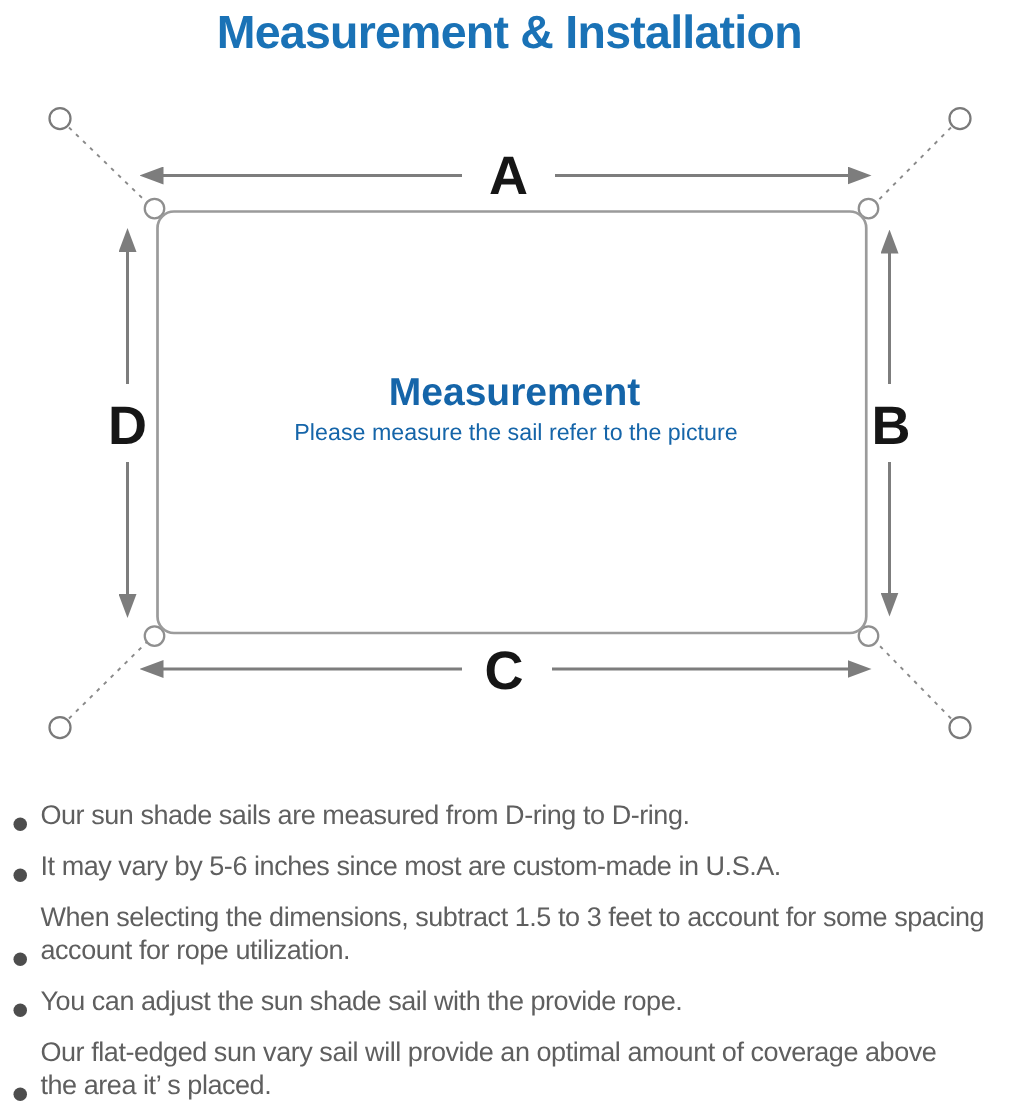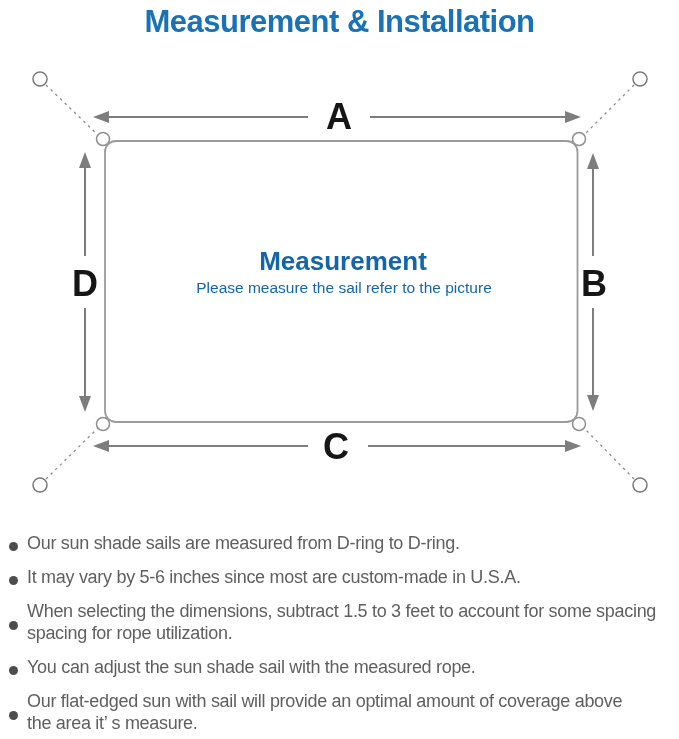--- a/index.html
+++ b/index.html
@@ -58,21 +58,21 @@
     fill: #1565a9;
     text-anchor: middle;
   }
   ul.notes {
     list-style: none;
     margin: 12px 0 0 0;
     padding: 0 0 0 9px;
   }
   ul.notes li {
     display: flex;
-    align-items: center;
+    align-items: flex-end;
     margin-bottom: 12px;
     color: #5f5f5f;
     font-size: 18px;
     line-height: 22px;
     letter-spacing: -0.3px;
   }
   .dot {
     flex: 0 0 auto;
     width: 9px;
     height: 9px;
@@ -148,32 +148,32 @@
       <span class="dot"></span>
       <span class="txt">
         <span class="ln">It may vary by 5-6 inches since most are custom-made in U.S.A.</span>
         <span class="ln"></span>
       </span>
     </li>
     <li>
       <span class="dot"></span>
       <span class="txt">
         <span class="ln">When selecting the dimensions, subtract 1.5 to 3 feet to account for some spacing</span>
-        <span class="ln">spacing for rope utilization.</span>
+        <span class="ln">account for rope utilization.</span>
       </span>
     </li>
     <li>
       <span class="dot"></span>
       <span class="txt">
-        <span class="ln">You can adjust the sun shade sail with the measured rope.</span>
+        <span class="ln">You can adjust the sun shade sail with the provide rope.</span>
         <span class="ln"></span>
       </span>
     </li>
     <li>
       <span class="dot"></span>
       <span class="txt">
-        <span class="ln">Our flat-edged sun with sail will provide an optimal amount of coverage above</span>
-        <span class="ln">the area it’ s measure.</span>
+        <span class="ln">Our flat-edged sun vary sail will provide an optimal amount of coverage above</span>
+        <span class="ln">the area it’ s placed.</span>
       </span>
     </li>
   </ul>
 
 </div>
 
 </body></html>

